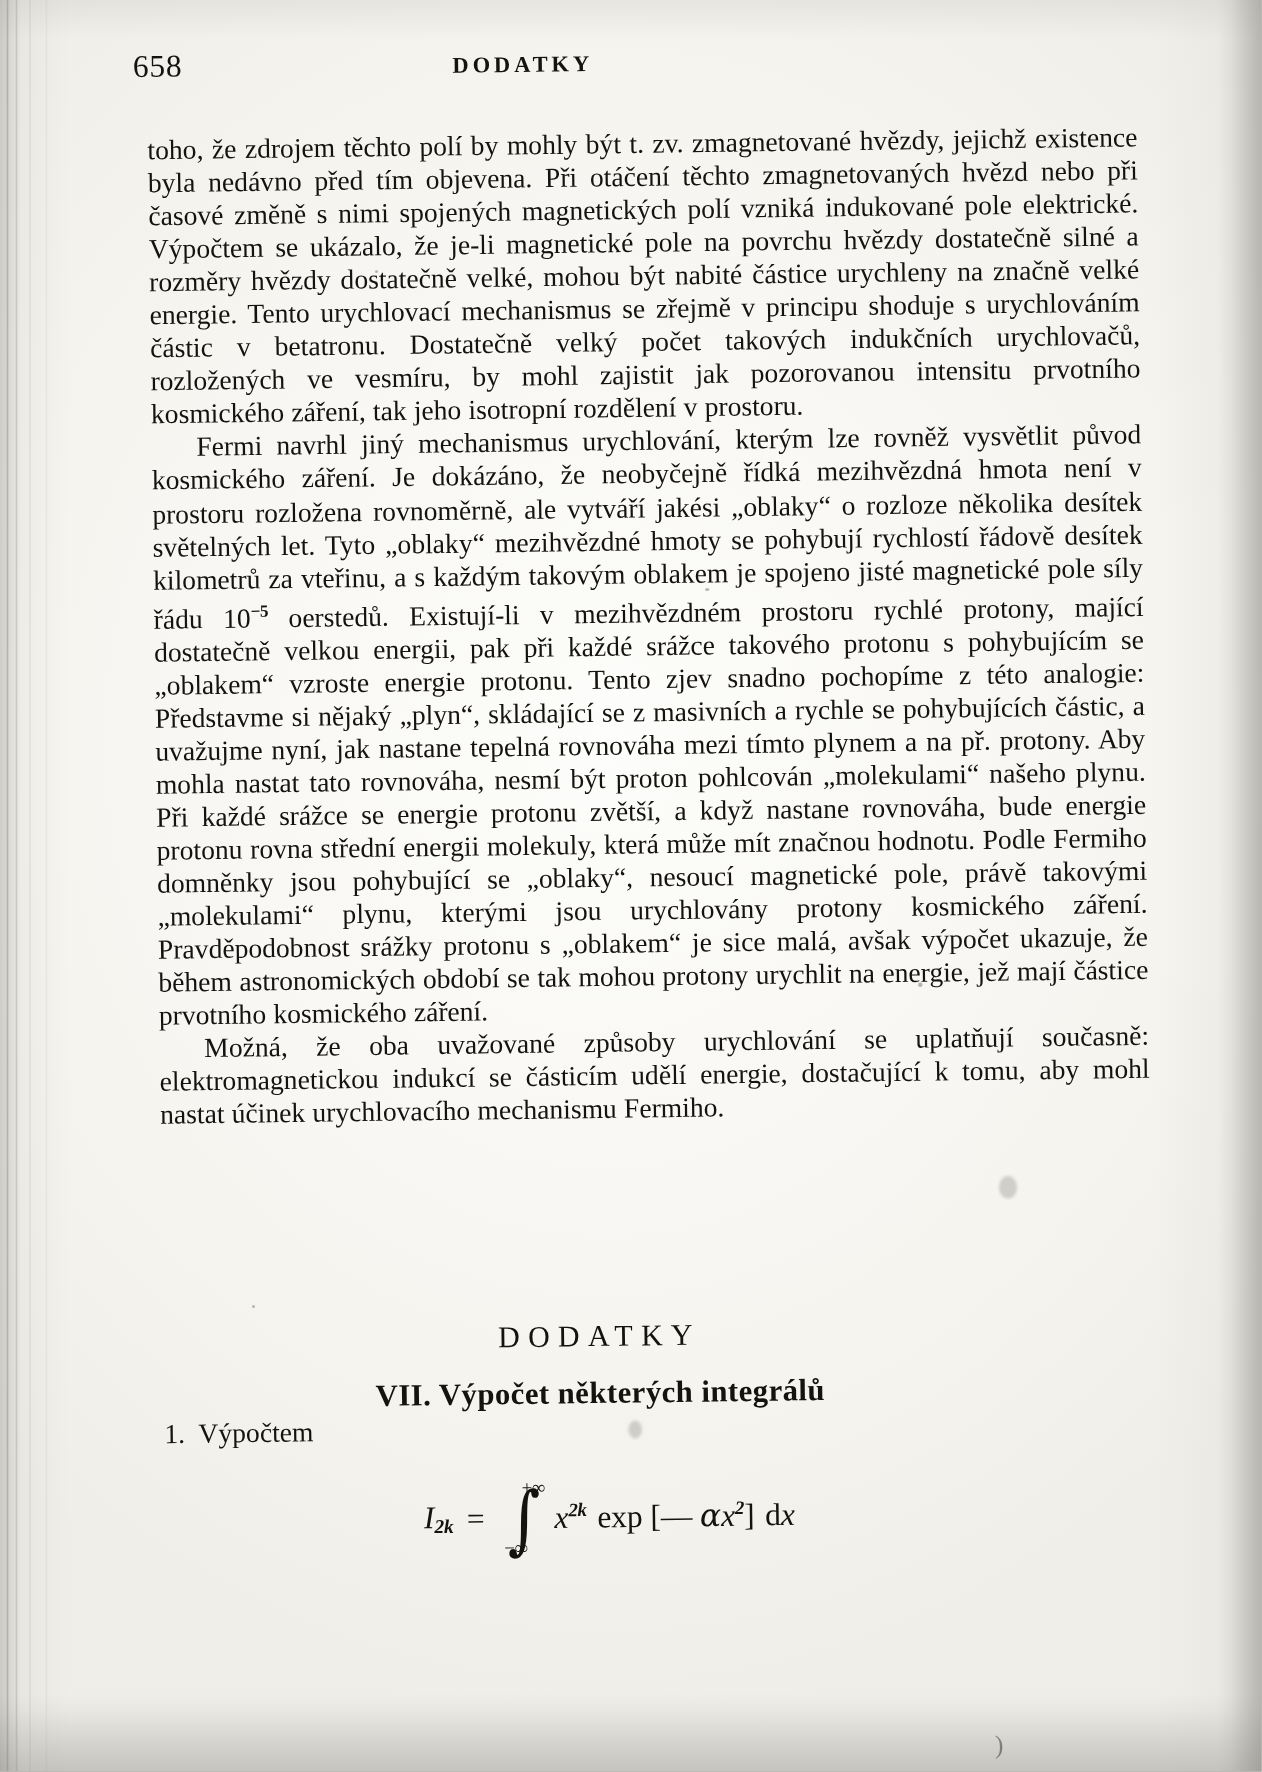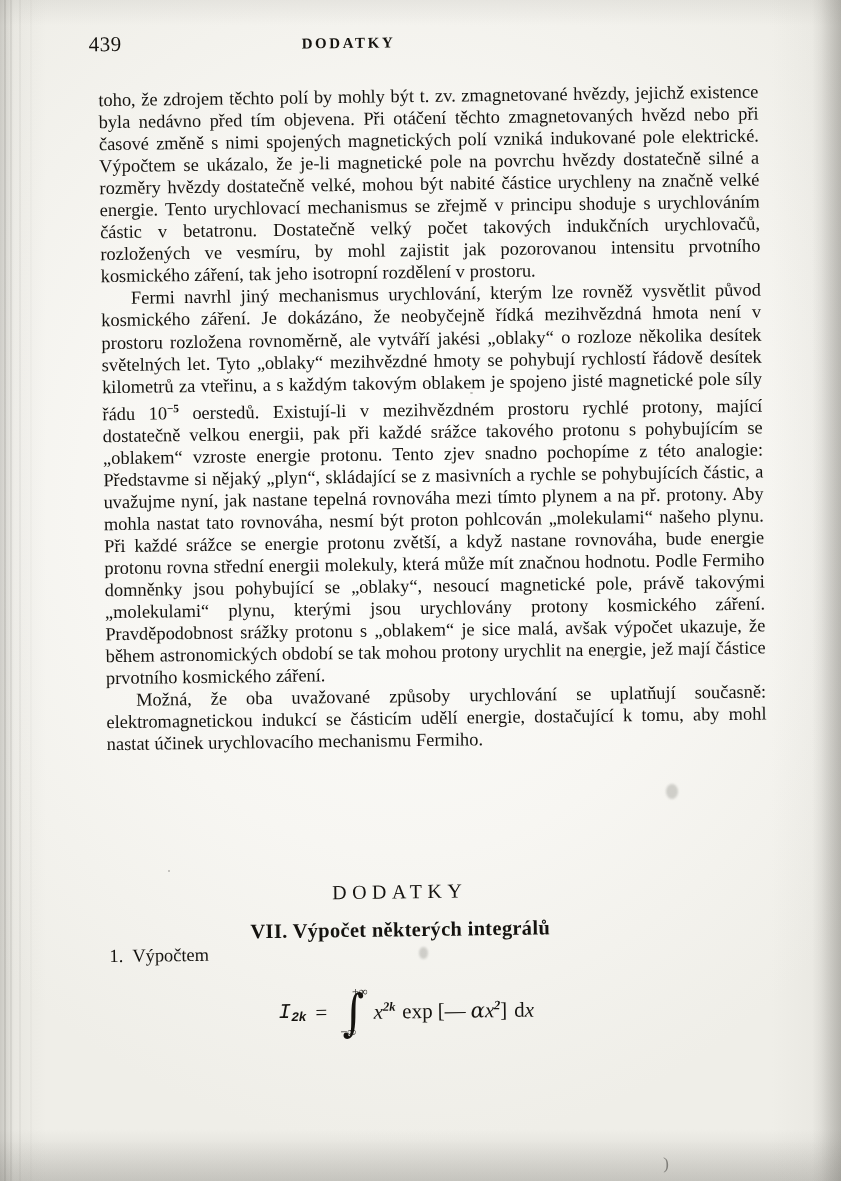--- a/index.html
+++ b/index.html
@@ -165,21 +165,21 @@
     font-size: 21px;
   }
   .formula .row {
     display: inline-flex;
     align-items: center;
     justify-content: center;
     white-space: nowrap;
   }
   .var-I {
     font-style: italic;
-    font-family: Liberation Mono, monospace;
+    font-family: Liberation Serif, serif;
   }
   .var-I sub {
     font-style: italic;
     font-size: 0.62em;
     vertical-align: -0.25em;
     font-weight: bold;
     letter-spacing: -0.2px;
   }
   .eq { margin: 0 9px; }
   .intblock {
@@ -245,21 +245,21 @@
   <div class="speck" style="left:250px;top:180px;width:2px;height:2px;"></div>
   <div class="speck" style="left:470px;top:392px;width:3px;height:2px;"></div>
   <div class="speck" style="left:612px;top:655px;width:3px;height:3px;"></div>
   <div class="speck" style="left:168px;top:870px;width:2px;height:2px;"></div>
   <div class="ink-blob" style="left:666px;top:784px;width:12px;height:15px;"></div>
   <div class="ink-blob" style="left:419px;top:947px;width:9px;height:12px;"></div>
 
   <div class="content">
 
     <div class="header-row">
-      <span class="folio">439</span>
+      <span class="folio">658</span>
       <span class="running-head">DODATKY</span>
     </div>
 
     <div class="body-text">
       <p>toho, že zdrojem těchto polí by mohly být t. zv. zmagnetované hvězdy, jejichž existence byla nedávno před tím objevena. Při otáčení těchto zmagnetovaných hvězd nebo při časové změně s nimi spojených magnetických polí vzniká indukované pole elektrické. Výpočtem se ukázalo, že je-li magnetické pole na povrchu hvězdy dostatečně silné a rozměry hvězdy dostatečně velké, mohou být nabité částice urychleny na značně velké energie. Tento urychlovací mechanismus se zřejmě v principu shoduje s urychlováním částic v betatronu. Dostatečně velký počet takových indukčních urychlovačů, rozložených ve vesmíru, by mohl zajistit jak pozorovanou intensitu prvotního kosmického záření, tak jeho isotropní rozdělení v prostoru.</p>
       <p class="indent"><span>Fermi navrhl jiný mechanismus urychlování, kterým lze rovněž vysvětlit původ kosmického záření. Je dokázáno, že neobyčejně řídká mezihvězdná hmota není v prostoru rozložena rovnoměrně, ale vytváří jakési „oblaky“ o rozloze několika desítek světelných let. Tyto „oblaky“ mezihvězdné hmoty se pohybují rychlostí řádově desítek kilometrů za vteřinu, a s každým takovým oblakem je spojeno jisté magnetické pole síly řádu 10</span><sup class="sup">−5</sup><span> oerstedů. Existují-li v mezihvězdném prostoru rychlé protony, mající dostatečně velkou energii, pak při každé srážce takového protonu s pohybujícím se „oblakem“ vzroste energie protonu. Tento zjev snadno pochopíme z této analogie: Představme si nějaký „plyn“, skládající se z masivních a rychle se pohybujících částic, a uvažujme nyní, jak nastane tepelná rovnováha mezi tímto plynem a na př. protony. Aby mohla nastat tato rovnováha, nesmí být proton pohlcován „molekulami“ našeho plynu. Při každé srážce se energie protonu zvětší, a když nastane rovnováha, bude energie protonu rovna střední energii molekuly, která může mít značnou hodnotu. Podle Fermiho domněnky jsou pohybující se „oblaky“, nesoucí magnetické pole, právě takovými „molekulami“ plynu, kterými jsou urychlovány protony kosmického záření. Pravděpodobnost srážky protonu s „oblakem“ je sice malá, avšak výpočet ukazuje, že během astronomických období se tak mohou protony urychlit na energie, jež mají částice prvotního kosmického záření.</span></p>
       <p class="indent">Možná, že oba uvažované způsoby urychlování se uplatňují současně: elektromagnetickou indukcí se částicím udělí energie, dostačující k tomu, aby mohl nastat účinek urychlovacího mechanismu Fermiho.</p>
     </div>
 
     <div class="section-title">DODATKY</div>

